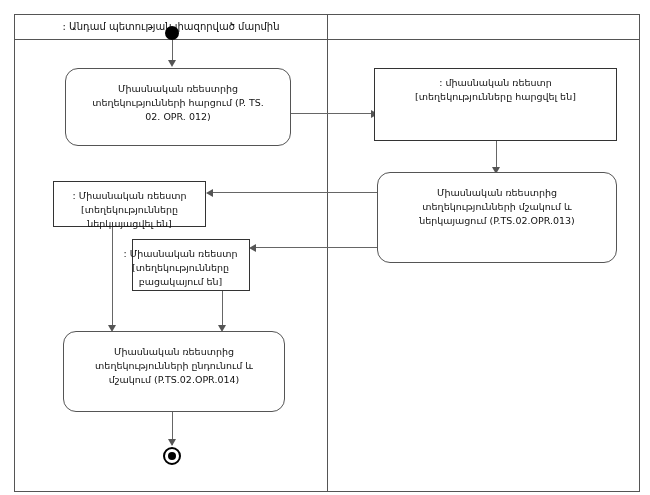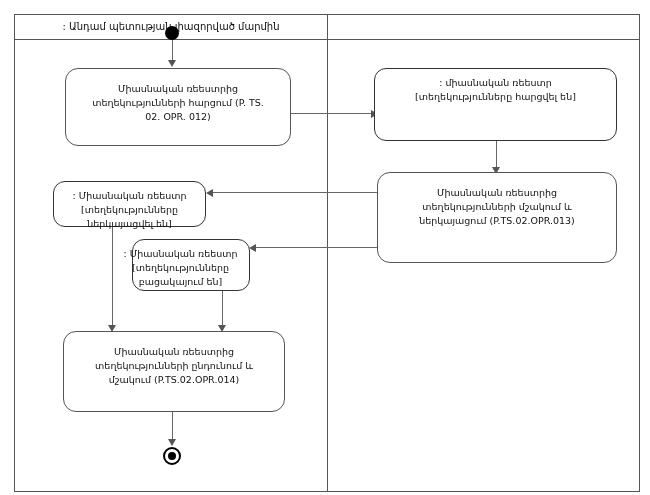--- a/index.html
+++ b/index.html
@@ -75,21 +75,21 @@
   }
   .action {
     border: 1px solid #555555;
     border-radius: 13px;
     padding-top: 13px;
     padding-left: 10px;
     padding-right: 10px;
   }
   .objnode {
     border: 1px solid #333333;
-    border-radius: 12px;
+    border-radius: 0;
     padding-top: 7px;
     padding-left: 6px;
     padding-right: 6px;
   }
   .node-text {
     display: block;
     width: 100%;
     white-space: pre-line;
   }
 

